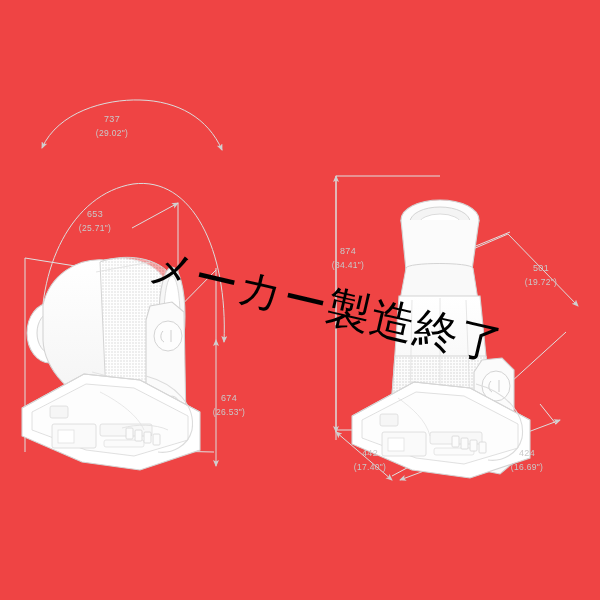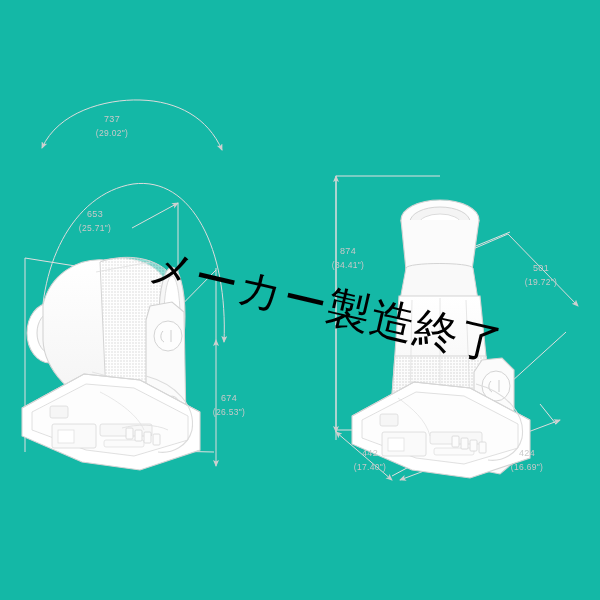--- a/index.html
+++ b/index.html
@@ -8,21 +8,21 @@
     padding: 0;
     background: #ffffff;
   }
   body {
     font-family: "Liberation Sans", sans-serif;
   }
   #stage {
     position: relative;
     width: 600px;
     height: 600px;
-    background: #14b8a6;
+    background: #ef4444;
     overflow: hidden;
   }
   #drawing {
     position: absolute;
     left: 0;
     top: 0;
     width: 600px;
     height: 600px;
     display: block;
   }

